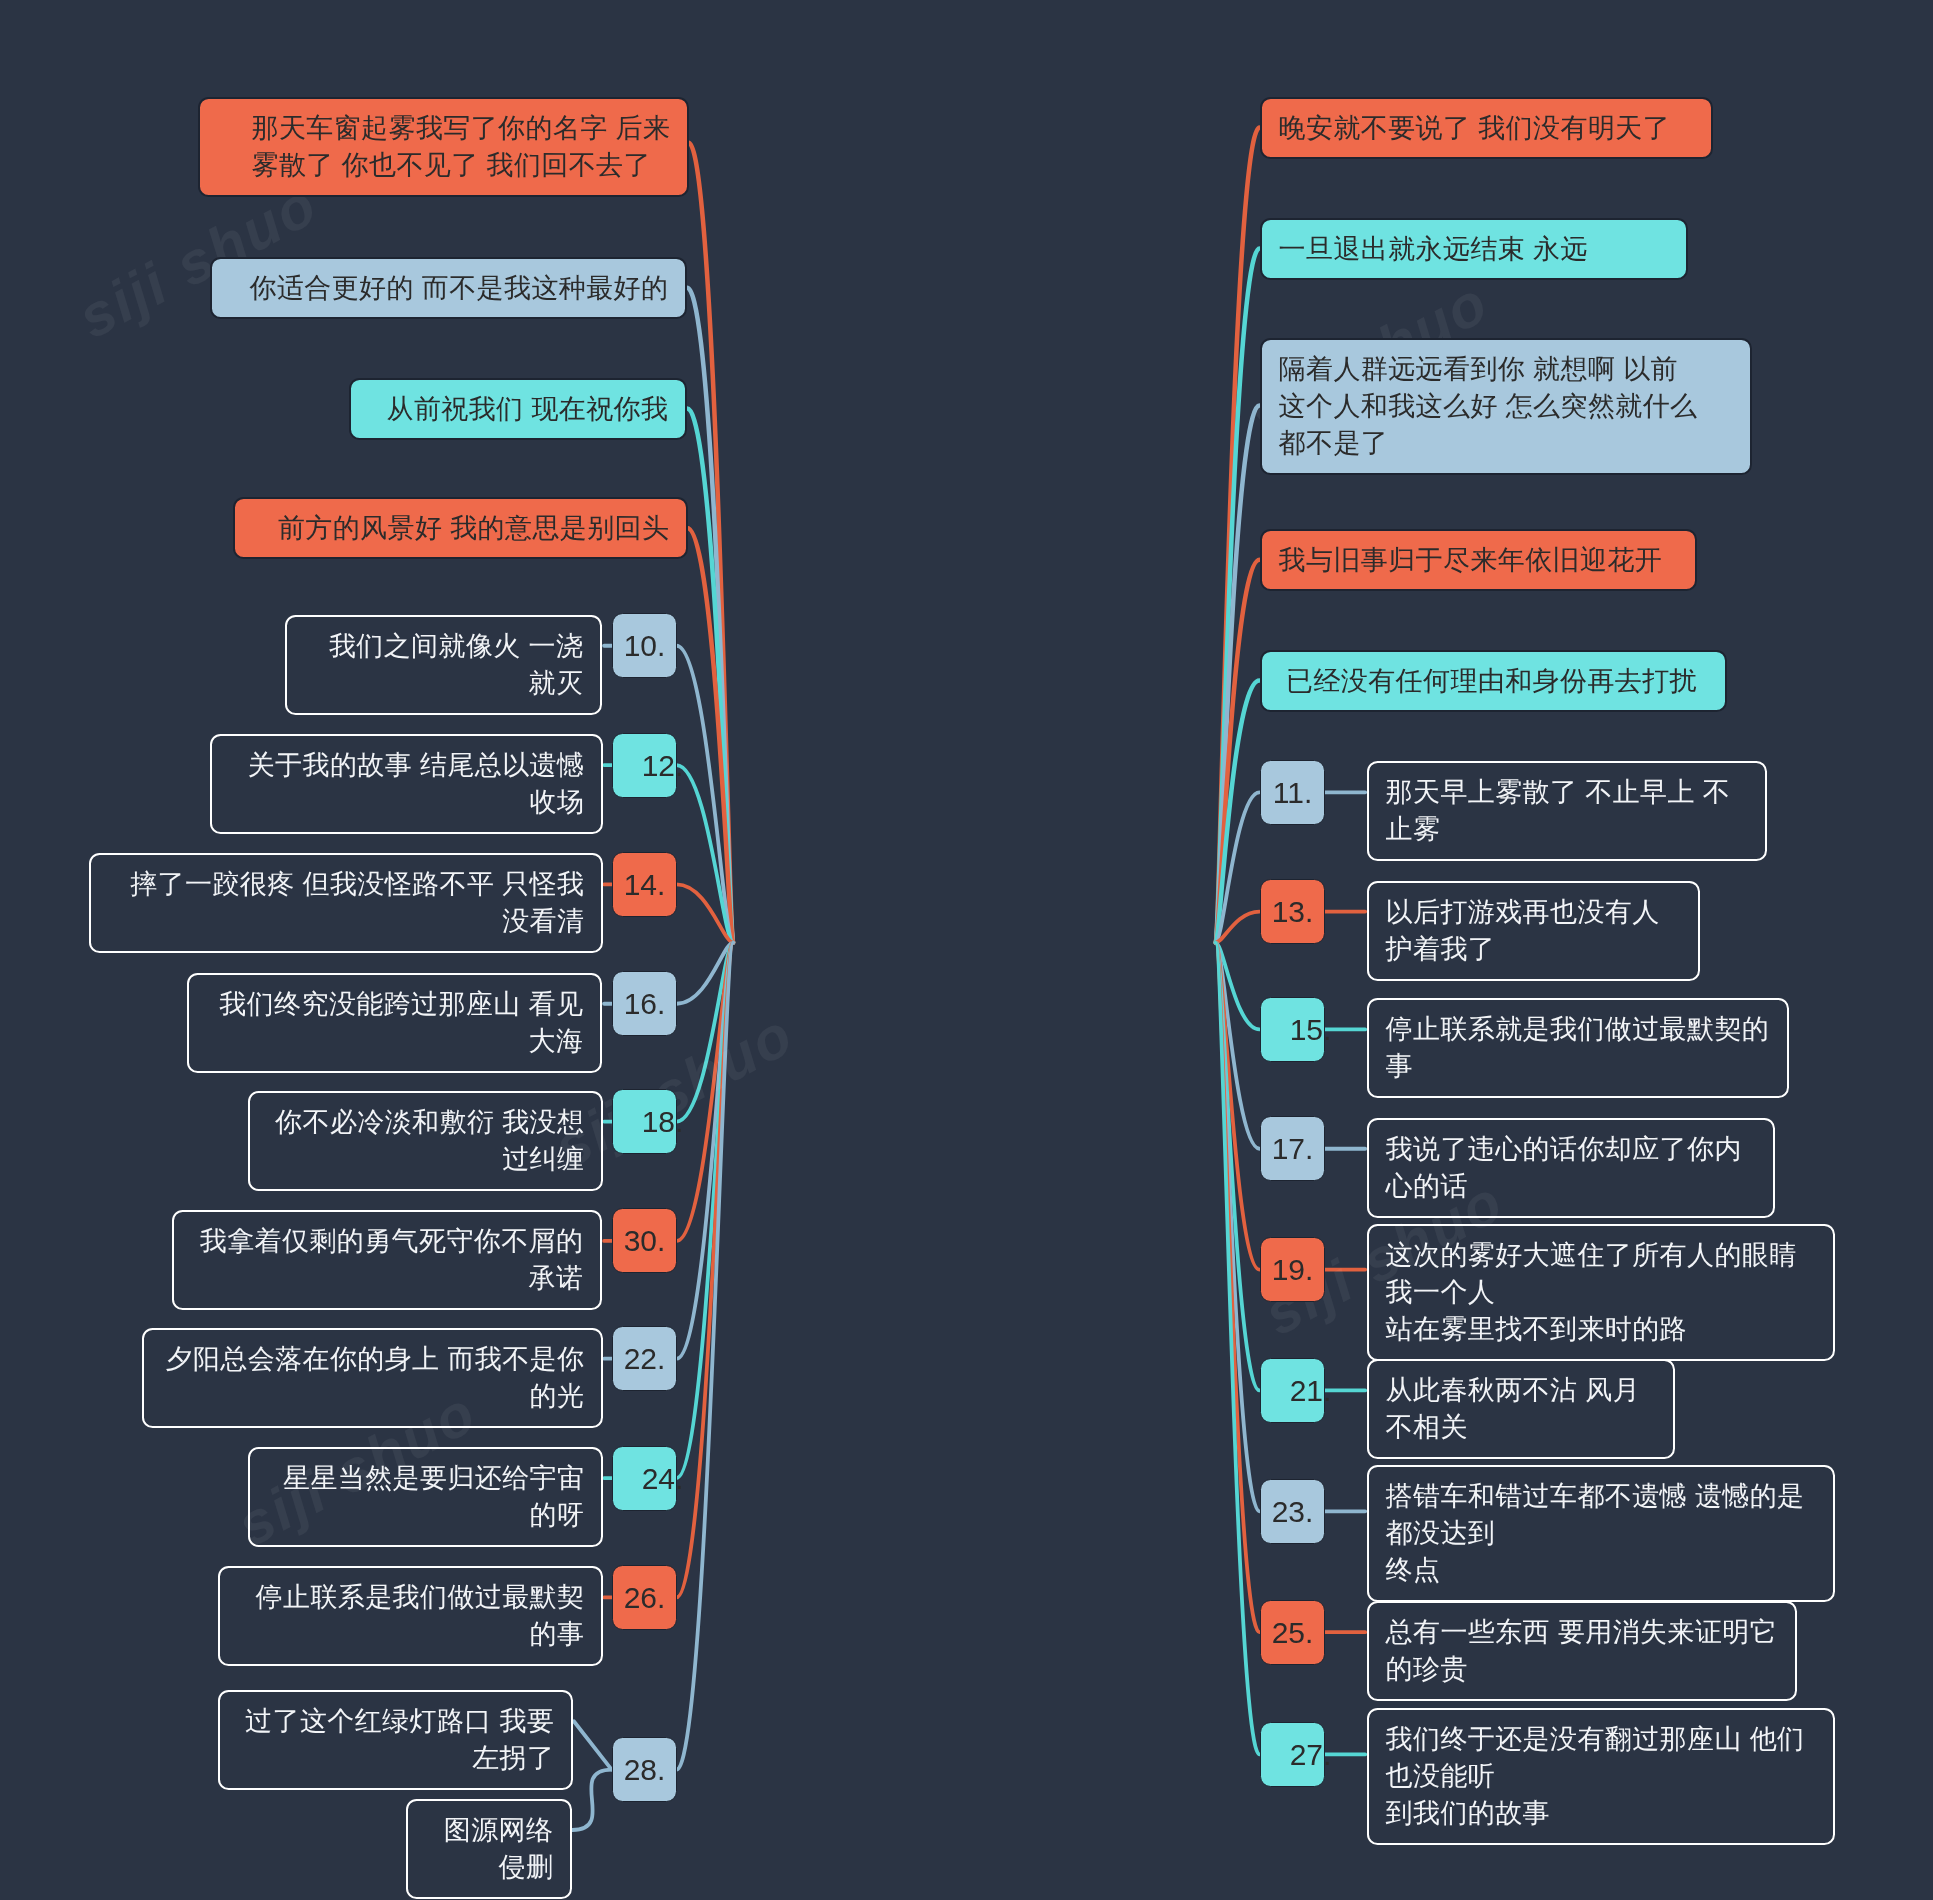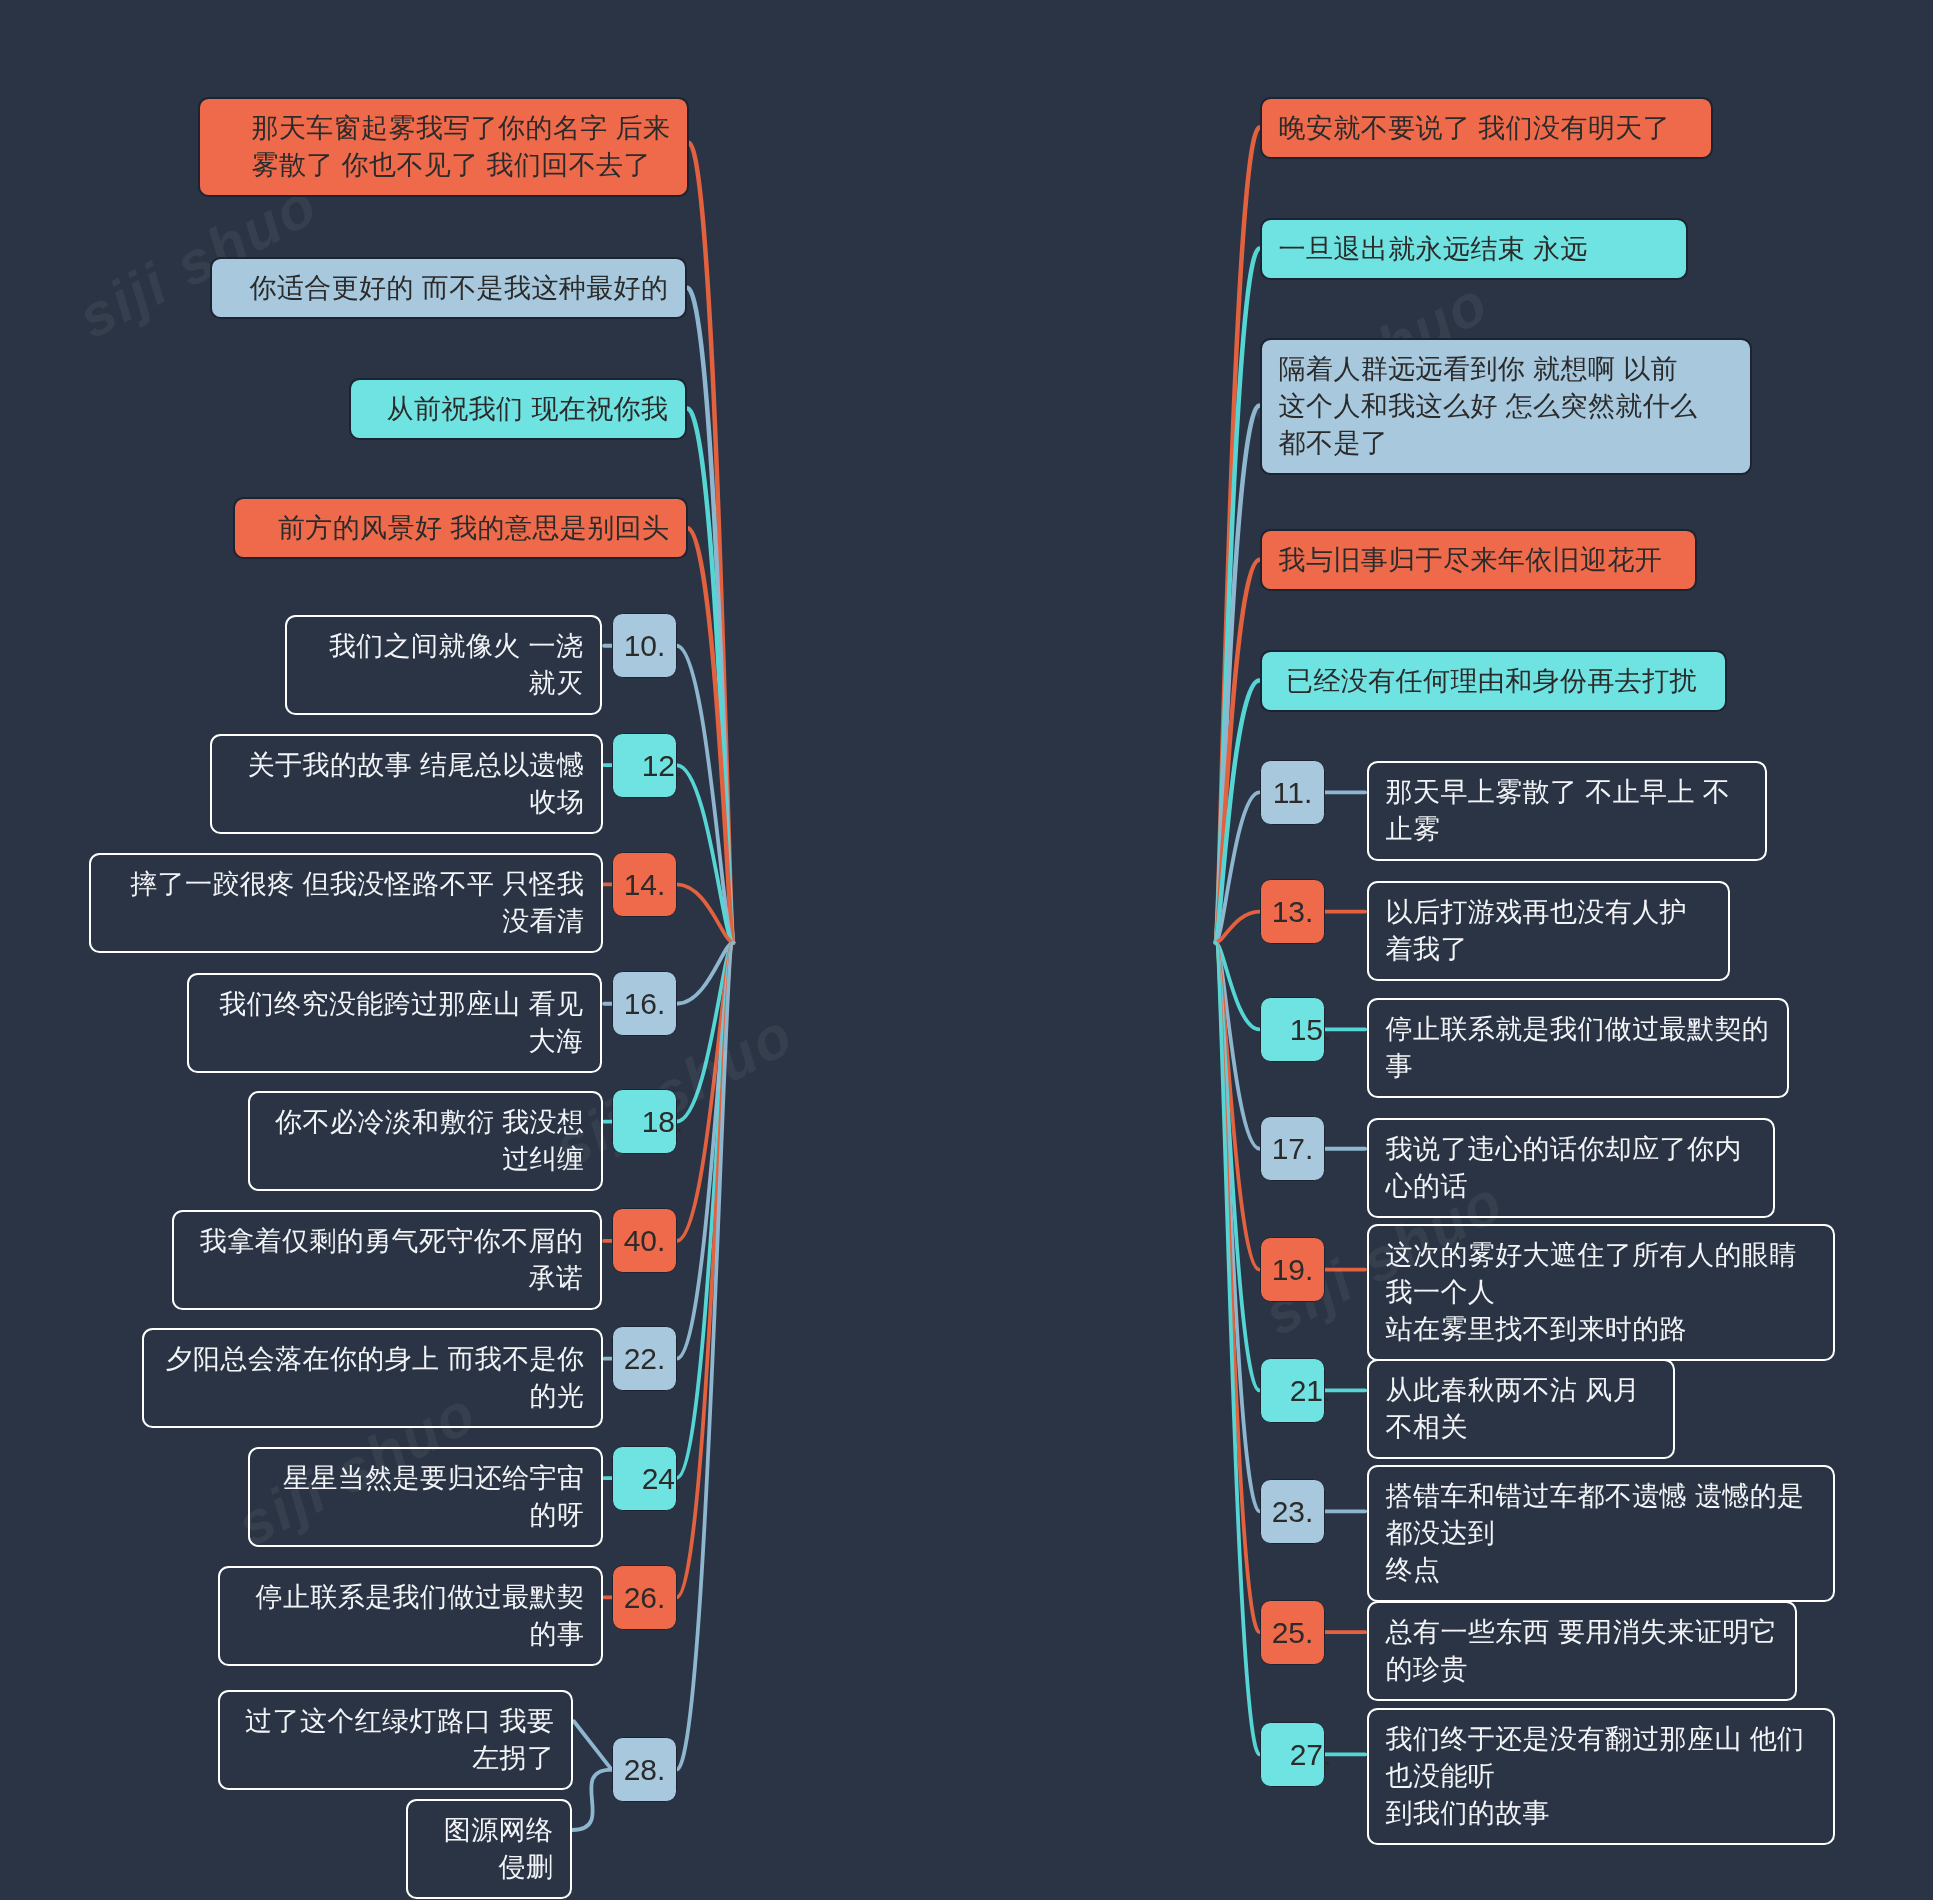--- a/index.html
+++ b/index.html
@@ -177,40 +177,40 @@
       <div class="badge c-steel" style="left: 612px; top: 613px;">10.</div>
       <div class="node outline-white" style="left: 210px; top: 734px; width: 393px; min-height: 62px; white-space: pre-line; justify-content: flex-end; text-align: right;">关于我的故事 结尾总以遗憾收场</div>
       <div class="badge c-cyan" style="left: 612px; top: 733px;">12.</div>
       <div class="node outline-white" style="left: 89px; top: 853px; width: 514px; min-height: 62px; white-space: pre-line; justify-content: flex-end; text-align: right;">摔了一跤很疼 但我没怪路不平 只怪我没看清</div>
       <div class="badge c-orange" style="left: 612px; top: 852px;">14.</div>
       <div class="node outline-white" style="left: 187px; top: 973px; width: 415px; min-height: 62px; white-space: pre-line; justify-content: flex-end; text-align: right;">我们终究没能跨过那座山 看见大海</div>
       <div class="badge c-steel" style="left: 612px; top: 971px;">16.</div>
       <div class="node outline-white" style="left: 248px; top: 1091px; width: 355px; min-height: 62px; white-space: pre-line; justify-content: flex-end; text-align: right;">你不必冷淡和敷衍 我没想过纠缠</div>
       <div class="badge c-cyan" style="left: 612px; top: 1089px;">18.</div>
       <div class="node outline-white" style="left: 172px; top: 1210px; width: 430px; min-height: 62px; white-space: pre-line; justify-content: flex-end; text-align: right;">我拿着仅剩的勇气死守你不屑的承诺</div>
-      <div class="badge c-orange" style="left: 612px; top: 1208px;">40.</div>
+      <div class="badge c-orange" style="left: 612px; top: 1208px;">30.</div>
       <div class="node outline-white" style="left: 142px; top: 1328px; width: 461px; min-height: 62px; white-space: pre-line; justify-content: flex-end; text-align: right;">夕阳总会落在你的身上 而我不是你的光</div>
       <div class="badge c-steel" style="left: 612px; top: 1326px;">22.</div>
       <div class="node outline-white" style="left: 248px; top: 1447px; width: 355px; min-height: 62px; white-space: pre-line; justify-content: flex-end; text-align: right;">星星当然是要归还给宇宙的呀</div>
       <div class="badge c-cyan" style="left: 612px; top: 1446px;">24.</div>
       <div class="node outline-white" style="left: 218px; top: 1566px; width: 385px; min-height: 62px; white-space: pre-line; justify-content: flex-end; text-align: right;">停止联系是我们做过最默契的事</div>
       <div class="badge c-orange" style="left: 612px; top: 1565px;">26.</div>
       <div class="node outline-white" style="left: 218px; top: 1690px; width: 355px; min-height: 62px; white-space: pre-line; justify-content: flex-end; text-align: right;">过了这个红绿灯路口 我要左拐了</div>
       <div class="badge c-steel" style="left: 612px; top: 1737px;">28.</div>
       <div class="node outline-white" style="left: 406px; top: 1799px; width: 166px; min-height: 62px; white-space: pre-line; justify-content: flex-end; text-align: right;">图源网络侵删</div>
       <div class="node fill-orange" style="left: 1260px; top: 97px; width: 453px; min-height: 62px; white-space: pre-line; justify-content: flex-start; text-align: left;">晚安就不要说了 我们没有明天了</div>
       <div class="node fill-cyan" style="left: 1260px; top: 218px; width: 428px; min-height: 62px; white-space: pre-line; justify-content: flex-start; text-align: left;">一旦退出就永远结束 永远</div>
       <div class="node fill-steel" style="left: 1260px; top: 338px; width: 492px; min-height: 134px; white-space: pre-line; justify-content: flex-start; text-align: left;">隔着人群远远看到你 就想啊 以前
 这个人和我这么好 怎么突然就什么
 都不是了</div>
       <div class="node fill-orange" style="left: 1260px; top: 529px; width: 437px; min-height: 62px; white-space: pre-line; justify-content: flex-start; text-align: left;">我与旧事归于尽来年依旧迎花开</div>
       <div class="node fill-cyan" style="left: 1260px; top: 650px; width: 467px; min-height: 62px; white-space: pre-line; justify-content: flex-start; text-align: left; padding-left: 24px;">已经没有任何理由和身份再去打扰</div>
       <div class="node outline-white" style="left: 1367px; top: 761px; width: 400px; min-height: 62px; white-space: pre-line; justify-content: flex-start; text-align: left;">那天早上雾散了 不止早上 不止雾</div>
       <div class="badge c-steel" style="left: 1260px; top: 760px;">11.</div>
-      <div class="node outline-white" style="left: 1367px; top: 881px; width: 363px; min-height: 62px; white-space: pre-line; justify-content: flex-start; text-align: left;">以后打游戏再也没有人护着我了</div>
+      <div class="node outline-white" style="left: 1367px; top: 881px; width: 333px; min-height: 62px; white-space: pre-line; justify-content: flex-start; text-align: left;">以后打游戏再也没有人护着我了</div>
       <div class="badge c-orange" style="left: 1260px; top: 879px;">13.</div>
       <div class="node outline-white" style="left: 1367px; top: 998px; width: 422px; min-height: 62px; white-space: pre-line; justify-content: flex-start; text-align: left;">停止联系就是我们做过最默契的事</div>
       <div class="badge c-cyan" style="left: 1260px; top: 997px;">15.</div>
       <div class="node outline-white" style="left: 1367px; top: 1118px; width: 408px; min-height: 62px; white-space: pre-line; justify-content: flex-start; text-align: left;">我说了违心的话你却应了你内心的话</div>
       <div class="badge c-steel" style="left: 1260px; top: 1116px;">17.</div>
       <div class="node outline-white" style="left: 1367px; top: 1224px; width: 468px; min-height: 92px; white-space: pre-line; justify-content: flex-start; text-align: left;">这次的雾好大遮住了所有人的眼睛 我一个人
 站在雾里找不到来时的路</div>
       <div class="badge c-orange" style="left: 1260px; top: 1237px;">19.</div>
       <div class="node outline-white" style="left: 1367px; top: 1359px; width: 308px; min-height: 62px; white-space: pre-line; justify-content: flex-start; text-align: left;">从此春秋两不沾 风月不相关</div>
       <div class="badge c-cyan" style="left: 1260px; top: 1358px;">21.</div>

